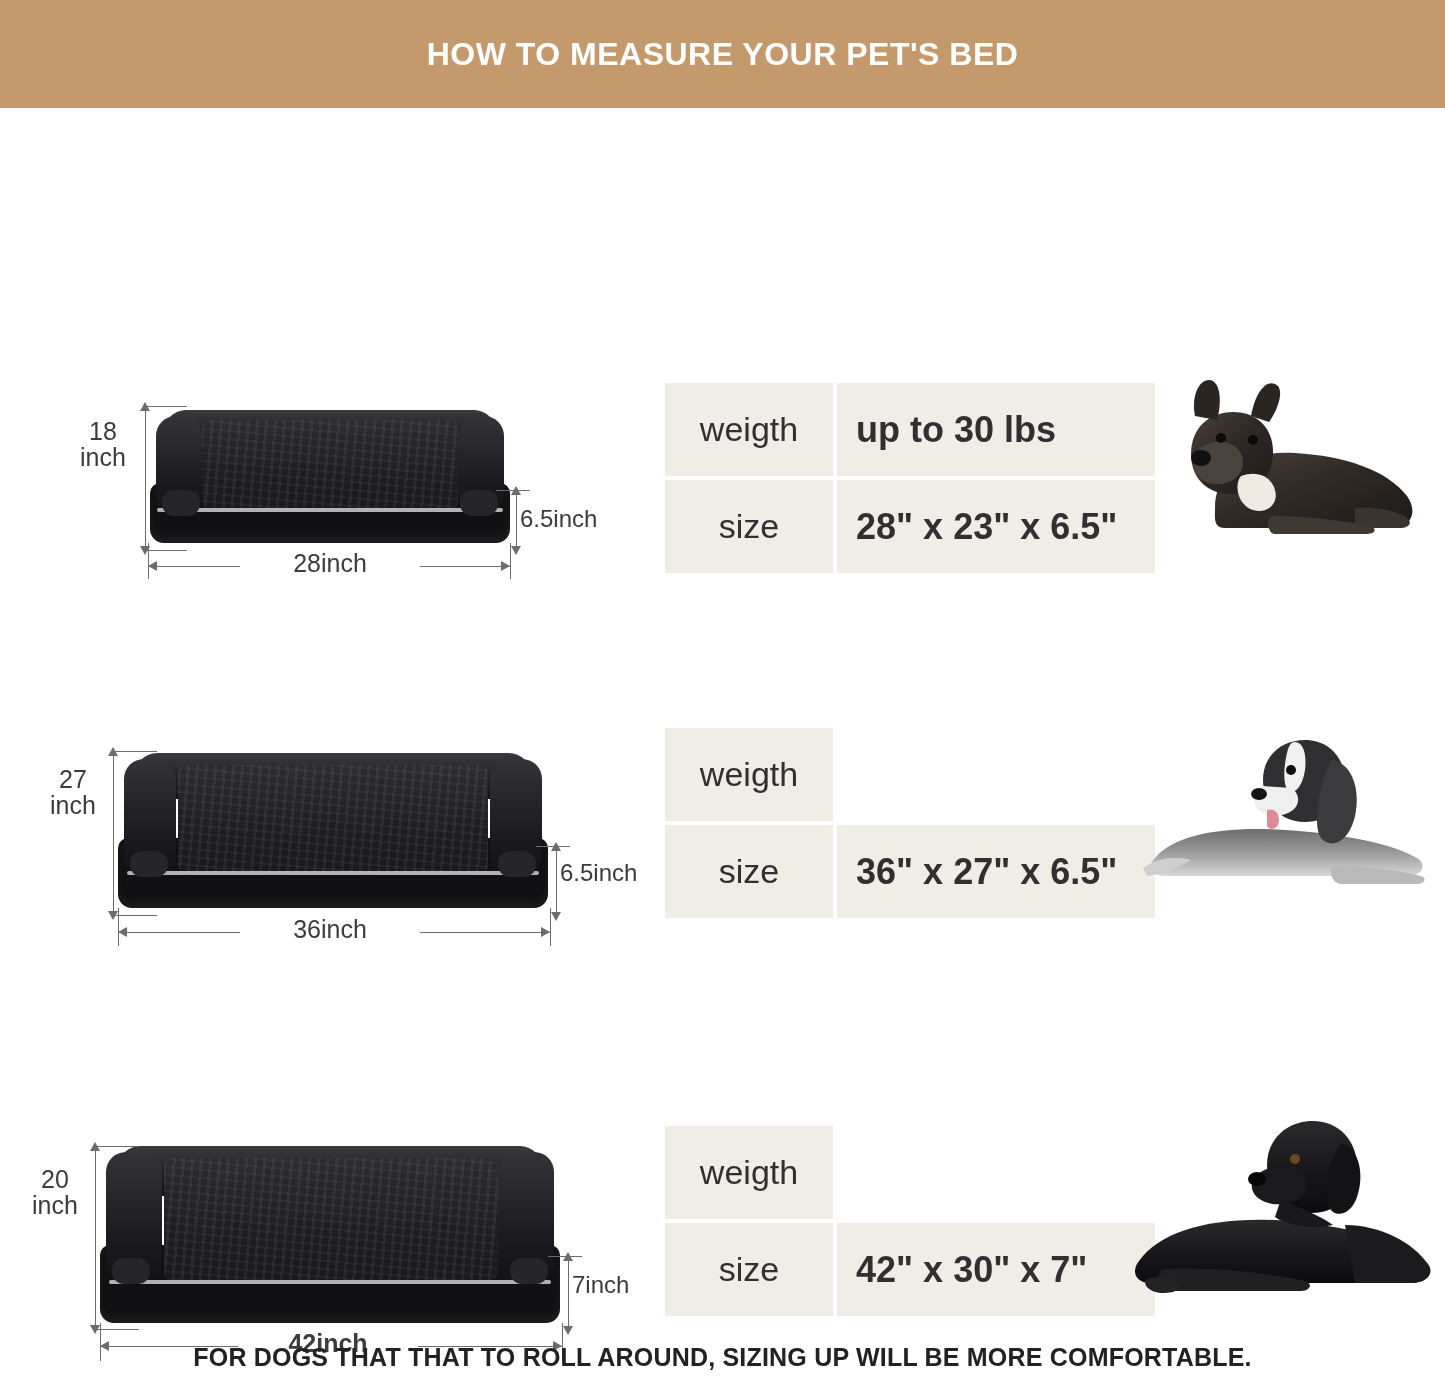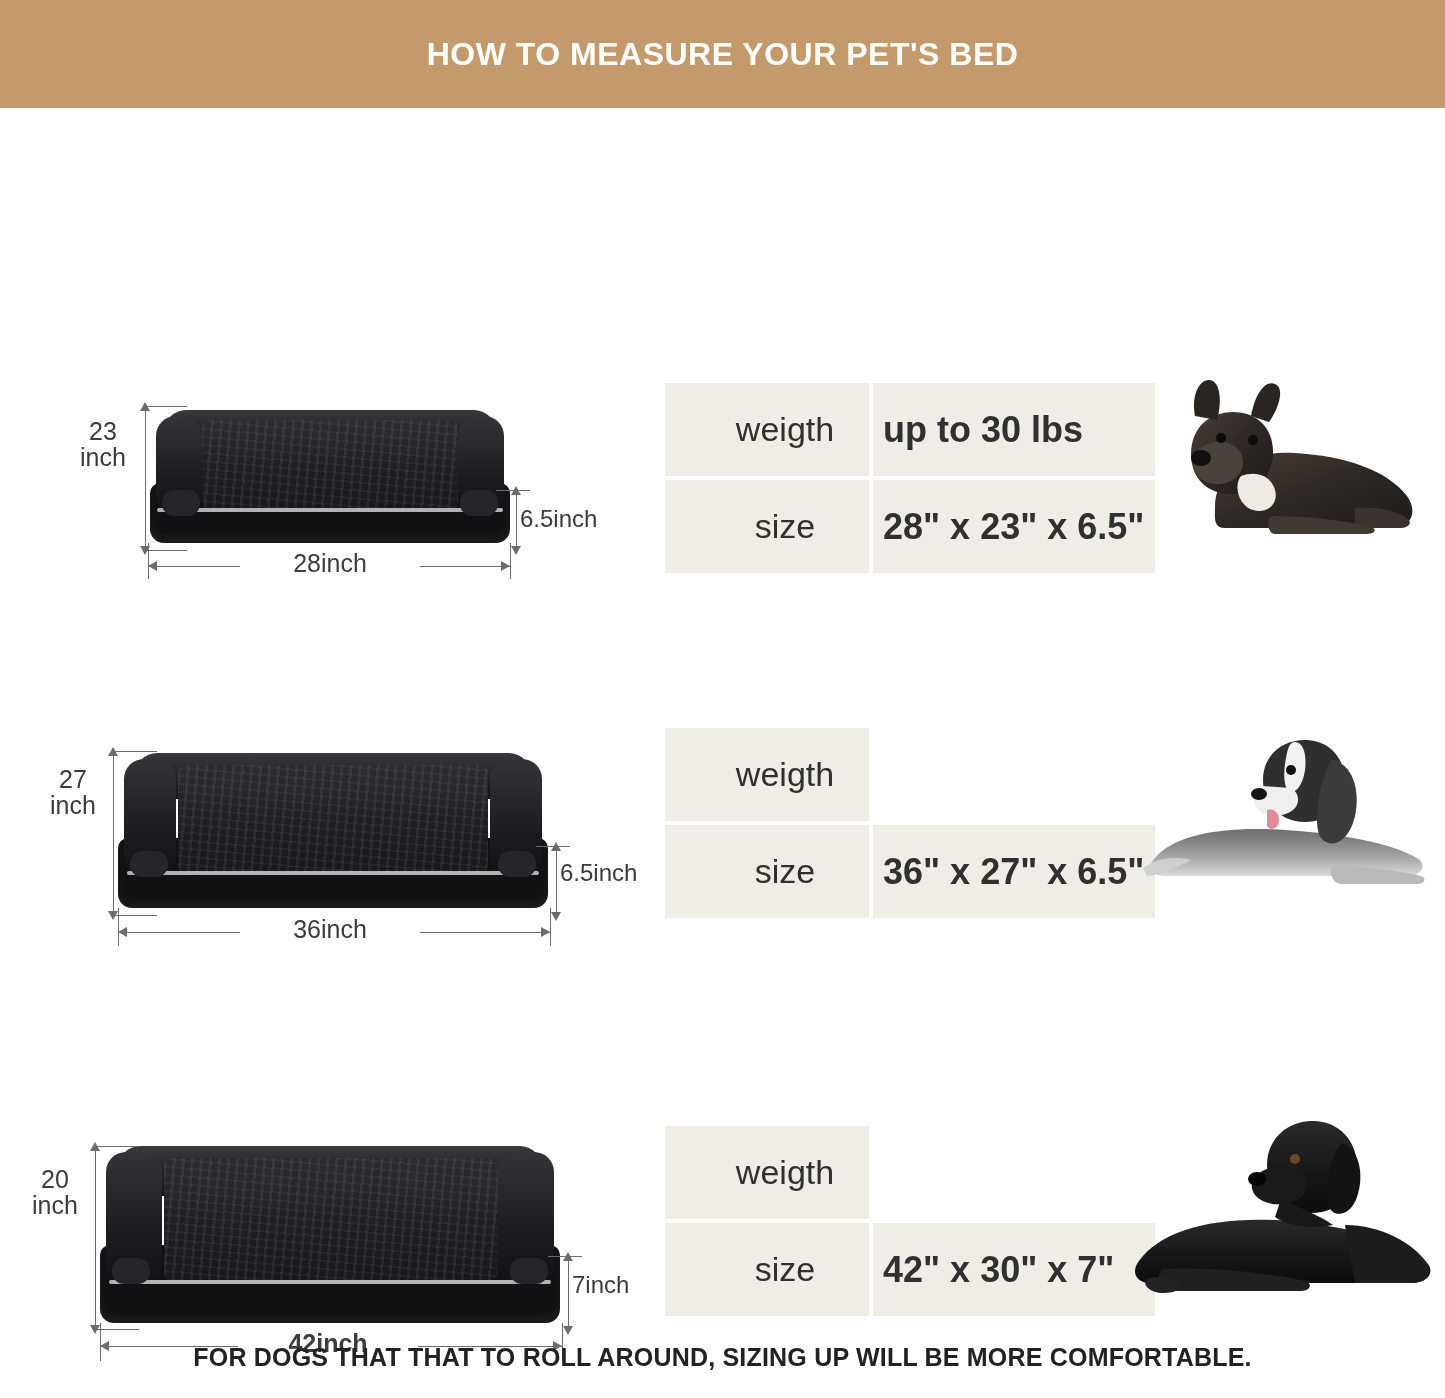--- a/index.html
+++ b/index.html
@@ -173,26 +173,25 @@
     background: #f0ece6;
     display: flex;
     align-items: center;
     justify-content: center;
     font-size: 34px;
     color: #303030;
   }
   .spec-key {
     width: 168px;
     margin-right: 4px;
-    padding-left: 36px;
   }
   .spec-val {
     flex: 1;
     justify-content: flex-start;
-    padding-left: 10px;
+    padding-left: 19px;
     font-weight: bold;
     font-size: 36px;
     box-sizing: border-box;
   }
 
   
   .dog {
     position: absolute;
     right: 6px;
   }
@@ -234,21 +233,21 @@
         <div class="foot" style="left:12px; top:92px;"></div>
         <div class="foot" style="right:12px; top:92px;"></div>
       </div>
 
       <div class="dimline v" style="left:145px; top:288px; height:145px;"></div>
       <div class="arrow up" style="left:140px; top:284px;"></div>
       <div class="arrow down" style="left:140px; top:428px;"></div>
       <div class="tick h" style="left:145px; top:288px; width:42px;"></div>
       <div class="tick h" style="left:145px; top:432px; width:42px;"></div>
       <div class="dim-label" style="left:72px; top:300px; width:62px;">
-        <span>23</span><br>
+        <span>18</span><br>
         <span>inch</span>
       </div>
 
       <div class="dimline h" style="left:148px; top:448px; width:362px;"></div>
       <div class="arrow left" style="left:148px; top:443px;"></div>
       <div class="arrow right" style="left:501px; top:443px;"></div>
       <div class="tick v" style="left:148px; top:425px; height:36px;"></div>
       <div class="tick v" style="left:510px; top:425px; height:36px;"></div>
       <div class="dim-label" style="left:240px; top:432px; width:180px; background:#fff;">28inch</div>
 

